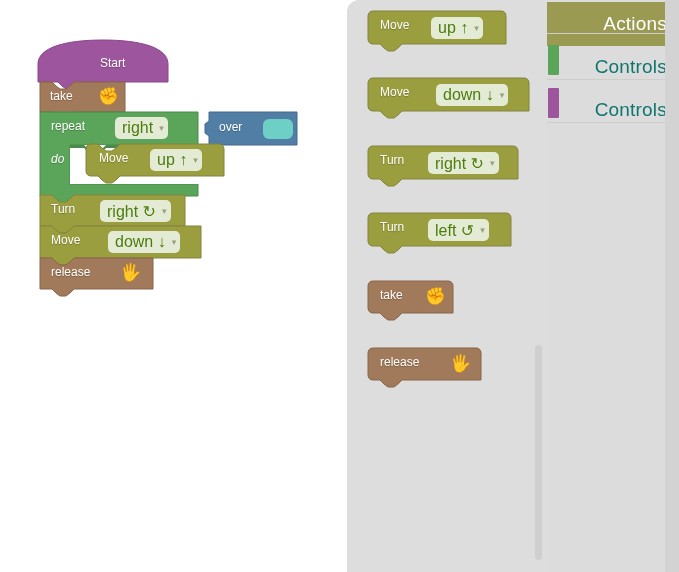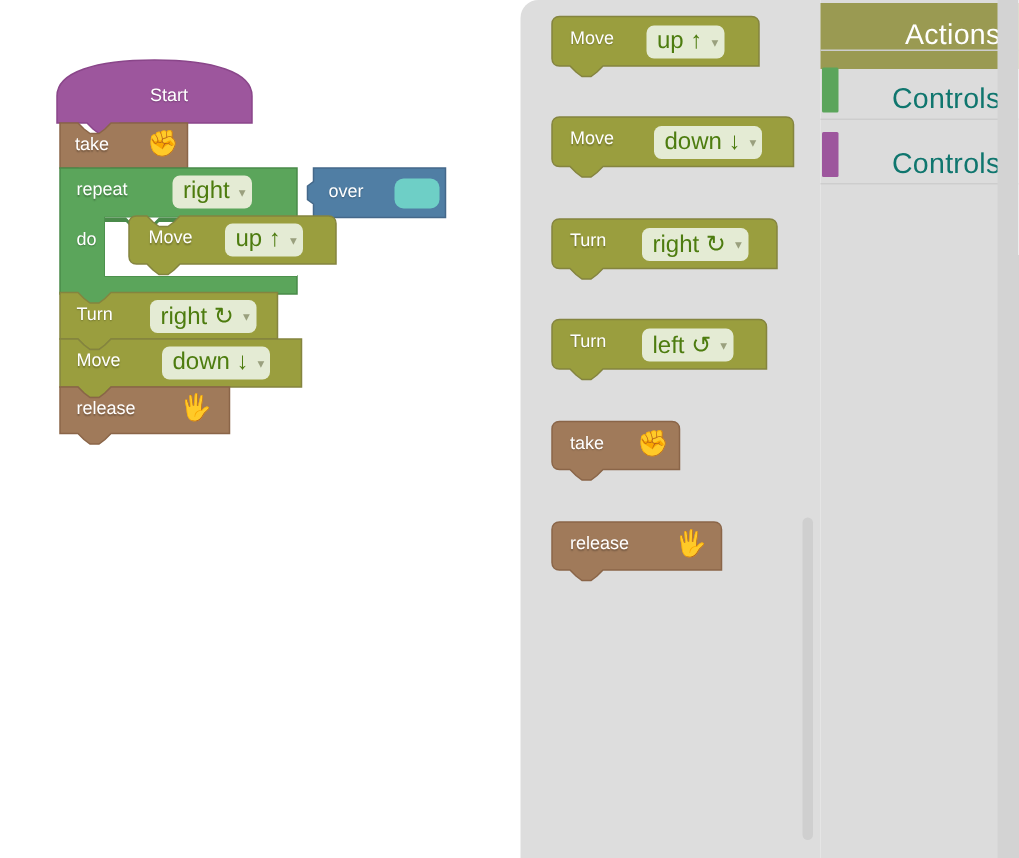--- a/index.html
+++ b/index.html
@@ -84,21 +84,21 @@
                  L34,84 L30,88 L26,91 L20,91 L16,88 L12,84 L0,84 Z" fill="#5ba55b" stroke="#4a8a4a" stroke-width="1"></path>
         <path d="M30,33 L158,33 L158,72 L30,72 Z" fill="#ffffff" stroke="none"></path>
         <path d="M30,33 L44,33 L48,37 L52,40 L58,40 L62,37 L66,33 L158,33
                  L158,36 L66,36 L62,40 L58,43 L52,43 L48,40 L44,36 L30,36 Z" fill="#4a8a4a" stroke="none"></path>
       </svg>
       <span class="lbl" style="left:11px;top:8px;">repeat</span>
       <div class="fld" style="left:75px;top:5px;">
         <span class="ftext">right</span>
         <span class="fcaret">▾</span>
       </div>
-      <span class="lbl" style="left:11px;top:41px;">do</span>
+      <span class="lbl" style="left:11px;top:41px;font-style:italic;">do</span>
     </div>
 
     <div class="blk" style="left:205px;top:112px;width:92px;height:33px;">
       <svg class="blkshape" width="100" height="40" viewBox="0 0 100 40">
         <path d="M4,0 L92,0 L92,33 L4,33 L4,24 L0,21 L0,12 L4,9 Z" fill="#507ea4" stroke="#44688a" stroke-width="1"></path>
       </svg>
       <span class="lbl" style="left:14px;top:9px;">over</span>
       <div class="cyanfld" style="left:58px;top:7px;"></div>
     </div>
 

